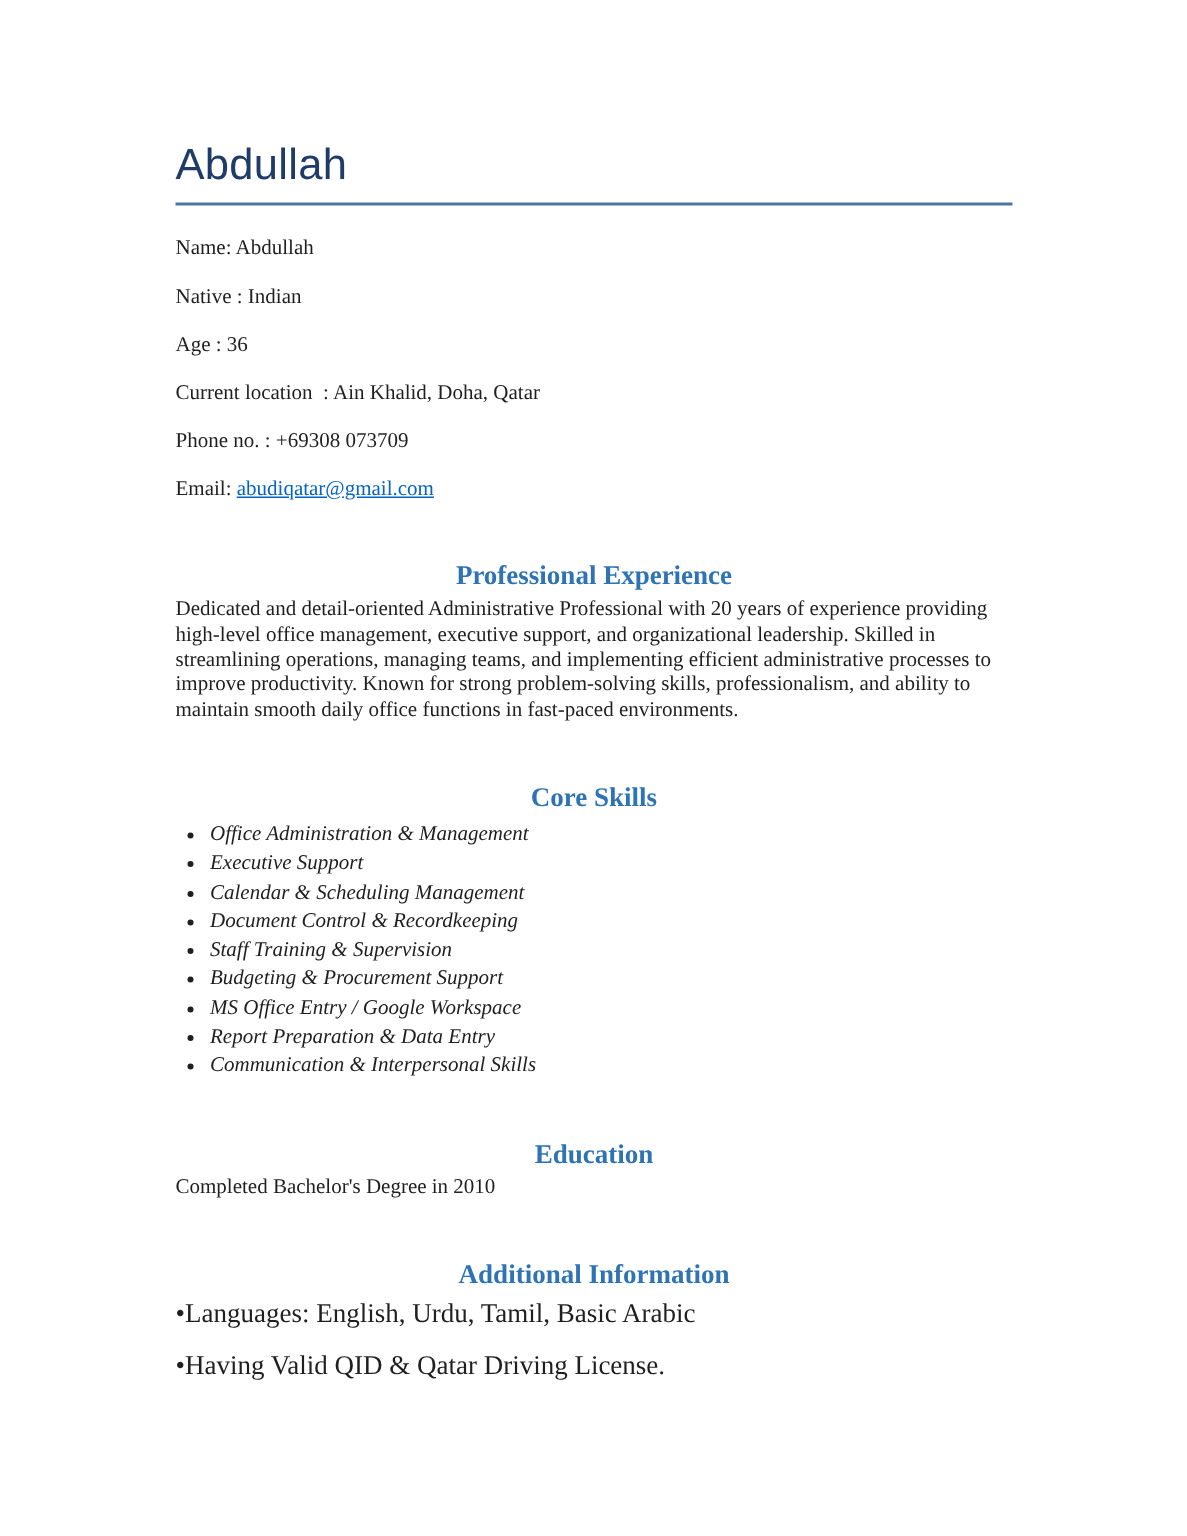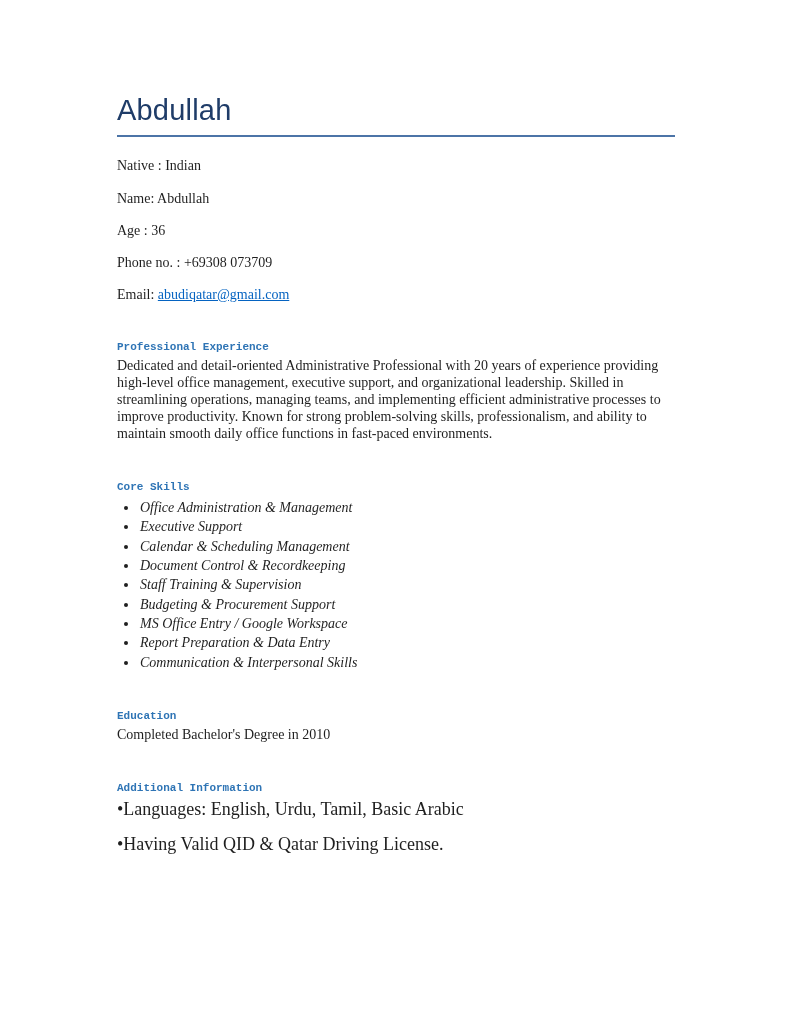--- a/index.html
+++ b/index.html
@@ -37,26 +37,27 @@
     white-space: pre-wrap;
   }
   .email-line a {
     color: var(--link, #0563C1);
     cursor: pointer;
   }
 
   
   .section { margin-top: 38px; }
   .section-heading {
-    font-family: Liberation Mono, monospace;
-    font-size: 11px;
+    font-family: Liberation Serif, serif;
+    font-size: 18px;
     font-weight: 700;
     color: var(--heading, #2E74B5);
     margin: 0 0 4px 0;
     line-height: 1.2;
+    text-align: center;
   }
   .section p.body-text {
     margin: 0;
     font-size: 14px;
     line-height: 1.21;
   }
 
   
   .skills-list {
     margin: 3px 0 0 0;
@@ -80,23 +81,24 @@
   .extra-lines p:last-child { margin-bottom: 0; }
 </style>
 </head>
 <body>
 
 <div class="page">
 
   <h1 class="doc-title">Abdullah</h1>
 
   <div class="personal-info">
+    <p>Name: Abdullah</p>
     <p>Native : Indian</p>
-    <p>Name: Abdullah</p>
     <p>Age : 36</p>
+    <p>Current location  : Ain Khalid, Doha, Qatar</p>
     <p>Phone no. : +69308 073709</p>
     <p class="email-line"><span>Email: </span><a href="#">abudiqatar@gmail.com</a></p>
   </div>
 
   <div class="section">
     <h2 class="section-heading">Professional Experience</h2>
     <p class="body-text">Dedicated and detail-oriented Administrative Professional with 20 years of experience providing high-level office management, executive support, and organizational leadership. Skilled in streamlining operations, managing teams, and implementing efficient administrative processes to improve productivity. Known for strong problem-solving skills, professionalism, and ability to maintain smooth daily office functions in fast-paced environments.</p>
   </div>
 
   <div class="section">

